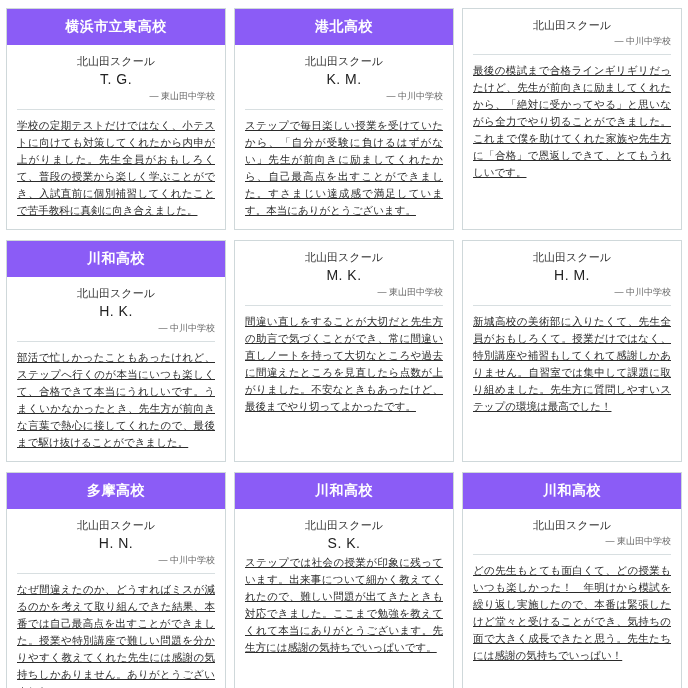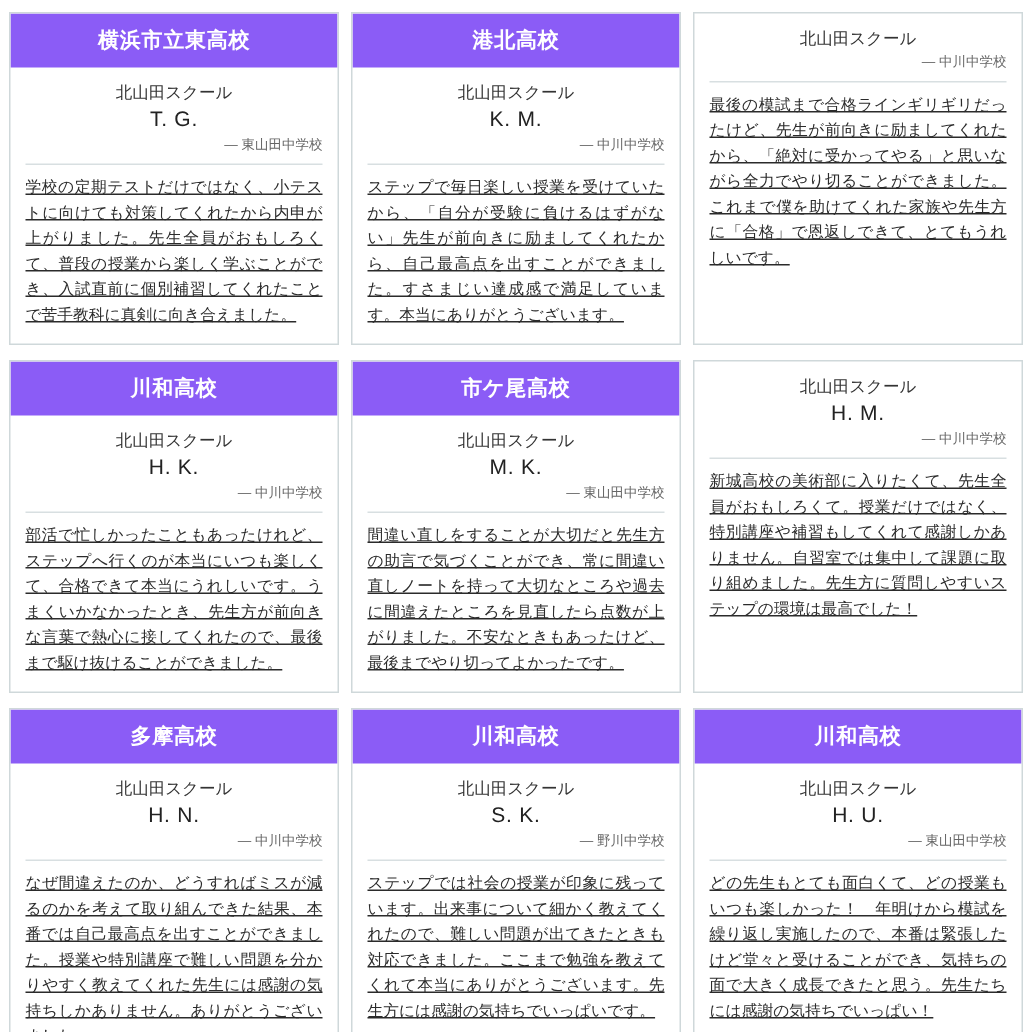--- a/index.html
+++ b/index.html
@@ -105,21 +105,20 @@
     <div class="card-header">川和高校</div>
     <div class="card-body">
       <div class="school-label">北山田スクール</div>
       <div class="initials">H. K.</div>
       <div class="origin">— 中川中学校</div>
       <div class="comment">部活で忙しかったこともあったけれど、ステップへ行くのが本当にいつも楽しくて、合格できて本当にうれしいです。うまくいかなかったとき、先生方が前向きな言葉で熱心に接してくれたので、最後まで駆け抜けることができました。</div>
     </div>
   </div>
 
   <div class="card">
-    <div class="card-header">市ケ尾高校</div>
     <div class="card-body">
       <div class="school-label">北山田スクール</div>
       <div class="initials">M. K.</div>
       <div class="origin">— 東山田中学校</div>
       <div class="comment">間違い直しをすることが大切だと先生方の助言で気づくことができ、常に間違い直しノートを持って大切なところや過去に間違えたところを見直したら点数が上がりました。不安なときもあったけど、最後までやり切ってよかったです。</div>
     </div>
   </div>
 
   <div class="card">
     <div class="card-body">
@@ -138,28 +137,26 @@
       <div class="origin">— 中川中学校</div>
       <div class="comment">なぜ間違えたのか、どうすればミスが減るのかを考えて取り組んできた結果、本番では自己最高点を出すことができました。授業や特別講座で難しい問題を分かりやすく教えてくれた先生には感謝の気持ちしかありません。ありがとうございました。</div>
     </div>
   </div>
 
   <div class="card">
     <div class="card-header">川和高校</div>
     <div class="card-body">
       <div class="school-label">北山田スクール</div>
       <div class="initials">S. K.</div>
-      <div class="origin">— 野川中学校</div>
       <div class="comment">ステップでは社会の授業が印象に残っています。出来事について細かく教えてくれたので、難しい問題が出てきたときも対応できました。ここまで勉強を教えてくれて本当にありがとうございます。先生方には感謝の気持ちでいっぱいです。</div>
     </div>
   </div>
 
   <div class="card">
     <div class="card-header">川和高校</div>
     <div class="card-body">
       <div class="school-label">北山田スクール</div>
-      <div class="initials">H. U.</div>
       <div class="origin">— 東山田中学校</div>
       <div class="comment">どの先生もとても面白くて、どの授業もいつも楽しかった！　年明けから模試を繰り返し実施したので、本番は緊張したけど堂々と受けることができ、気持ちの面で大きく成長できたと思う。先生たちには感謝の気持ちでいっぱい！</div>
     </div>
   </div>
 
 </div>
 
 </body></html>

